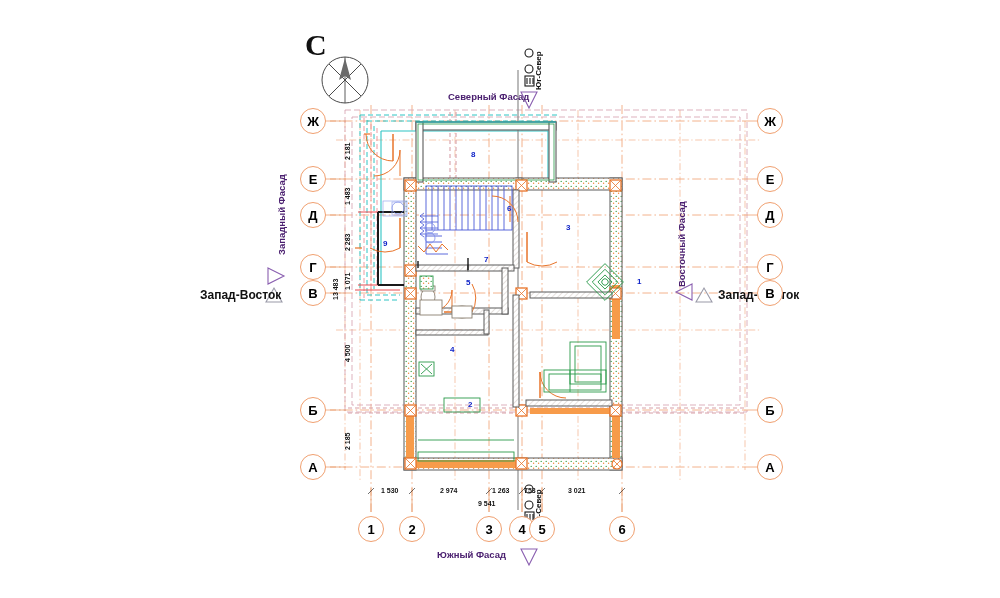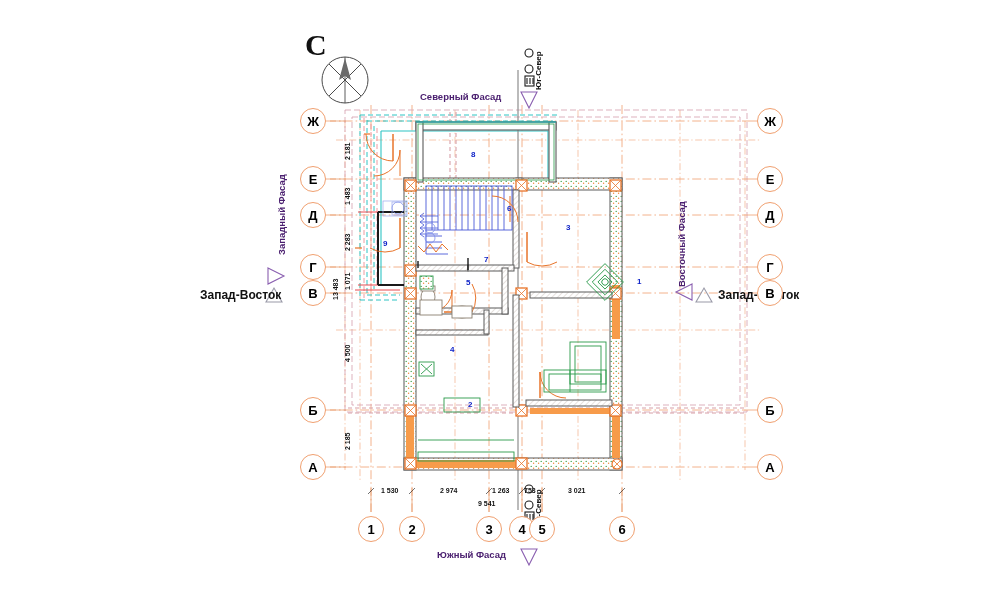--- a/index.html
+++ b/index.html
@@ -445,21 +445,21 @@
     <circle cx="529" cy="505" r="4"></circle>
     <rect x="525" y="512" width="9" height="10"></rect>
     <line x1="527" y1="514" x2="527" y2="520"></line>
     <line x1="530" y1="514" x2="530" y2="520"></line>
     <line x1="533" y1="514" x2="533" y2="520"></line>
   </g>
 </svg>
 
 <div class="northC" style="left:305px;top:28px;">С</div>
 
-<div class="facade" style="left:420px;top:91px;">Северный Фасад</div>
+<div class="facade" style="left:448px;top:91px;">Северный Фасад</div>
 
 <div class="facade" style="left:437px;top:549px;">Южный Фасад</div>
 
 <div class="facade vert-rot" style="left:276px;top:255px;">Западный Фасад</div>
 
 <div class="facade vert-rot" style="left:676px;top:287px;">Восточный Фасад</div>
 
 <div class="dirlbl" style="left:200px;top:288px;">Запад-Восток</div>
 
 <div class="dirlbl" style="left:718px;top:288px;">Запад-Восток</div>

